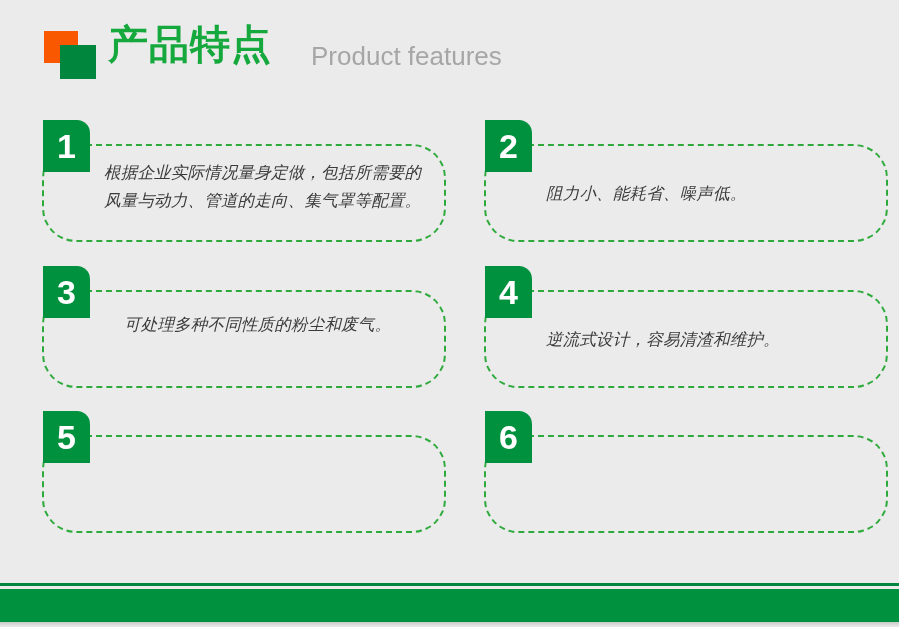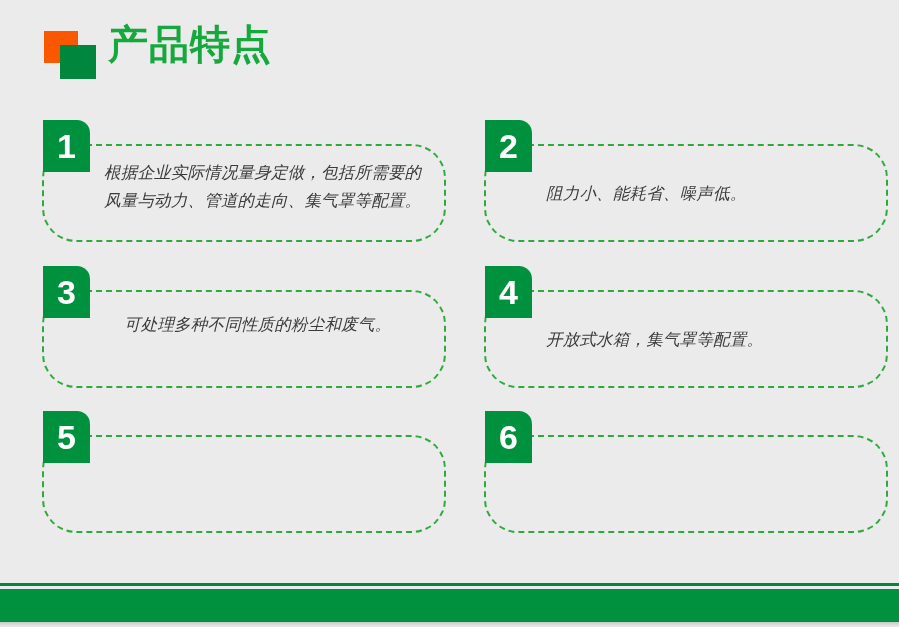--- a/index.html
+++ b/index.html
@@ -166,20 +166,21 @@
 
 <div class="header">
 
   <div class="logo-mark">
     <div class="logo-sq-orange"></div>
     <div class="logo-sq-green"></div>
   </div>
 
   <div class="title-cn">产品特点</div>
 
+  <div class="title-en">Product features</div>
 </div>
 
 <div class="cards">
 
   <div class="card col-left row-1">
     <div class="card-box"></div>
     <div class="card-badge">1</div>
     <div class="card-text two-line">根据企业实际情况量身定做，包括所需要的风量与动力、管道的走向、集气罩等配置。</div>
   </div>
 
@@ -191,21 +192,21 @@
 
   <div class="card col-left row-2">
     <div class="card-box"></div>
     <div class="card-badge">3</div>
     <div class="card-text two-line">可处理多种不同性质的粉尘和废气。</div>
   </div>
 
   <div class="card col-right row-2">
     <div class="card-box"></div>
     <div class="card-badge">4</div>
-    <div class="card-text one-line">开放式水箱，集气罩等配置。</div>
+    <div class="card-text one-line">逆流式设计，容易清渣和维护。</div>
   </div>
 
   <div class="card col-left row-3">
     <div class="card-box"></div>
     <div class="card-badge">5</div>
   </div>
 
   <div class="card col-right row-3">
     <div class="card-box"></div>
     <div class="card-badge">6</div>

